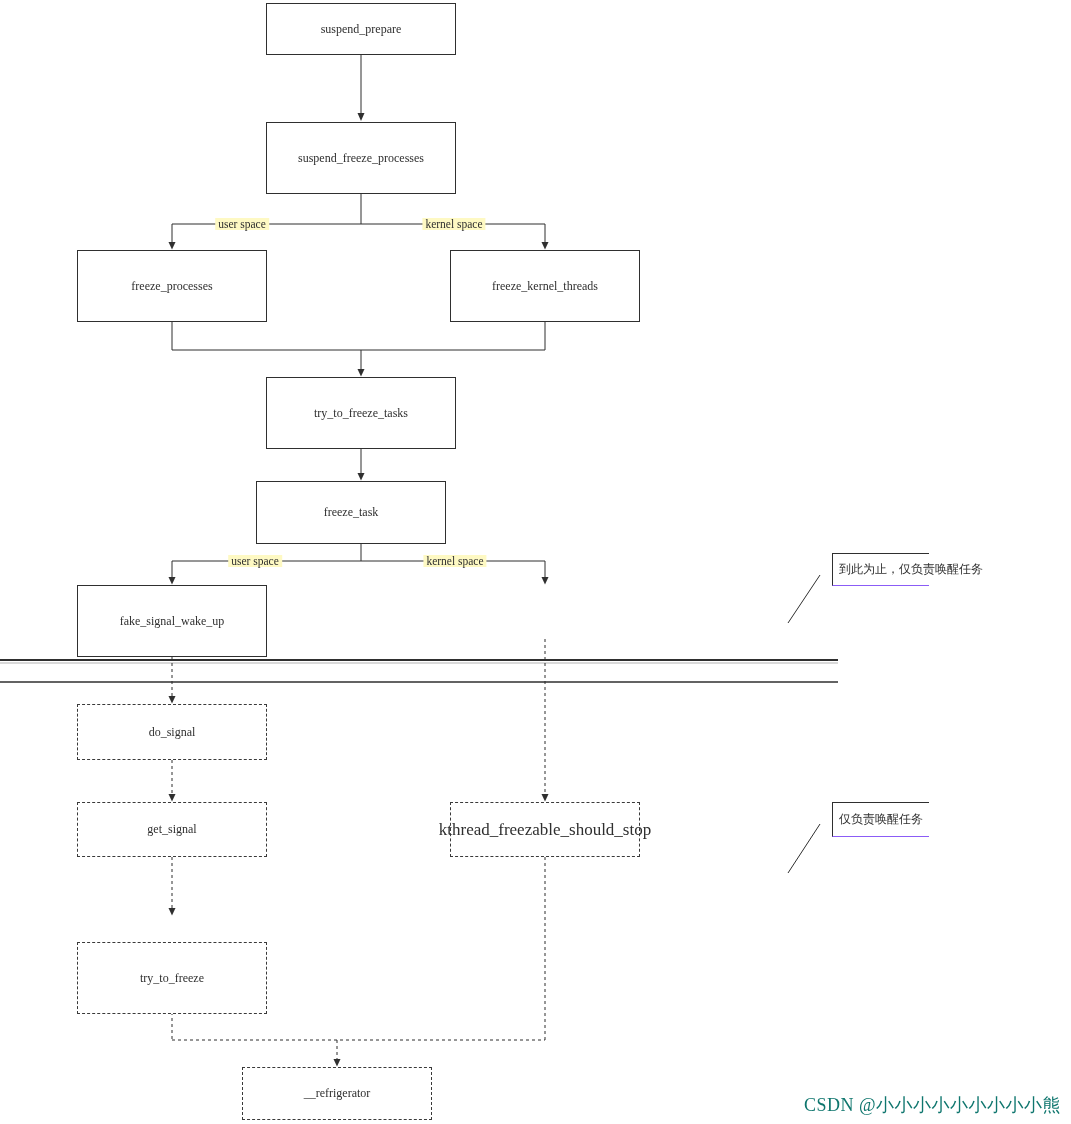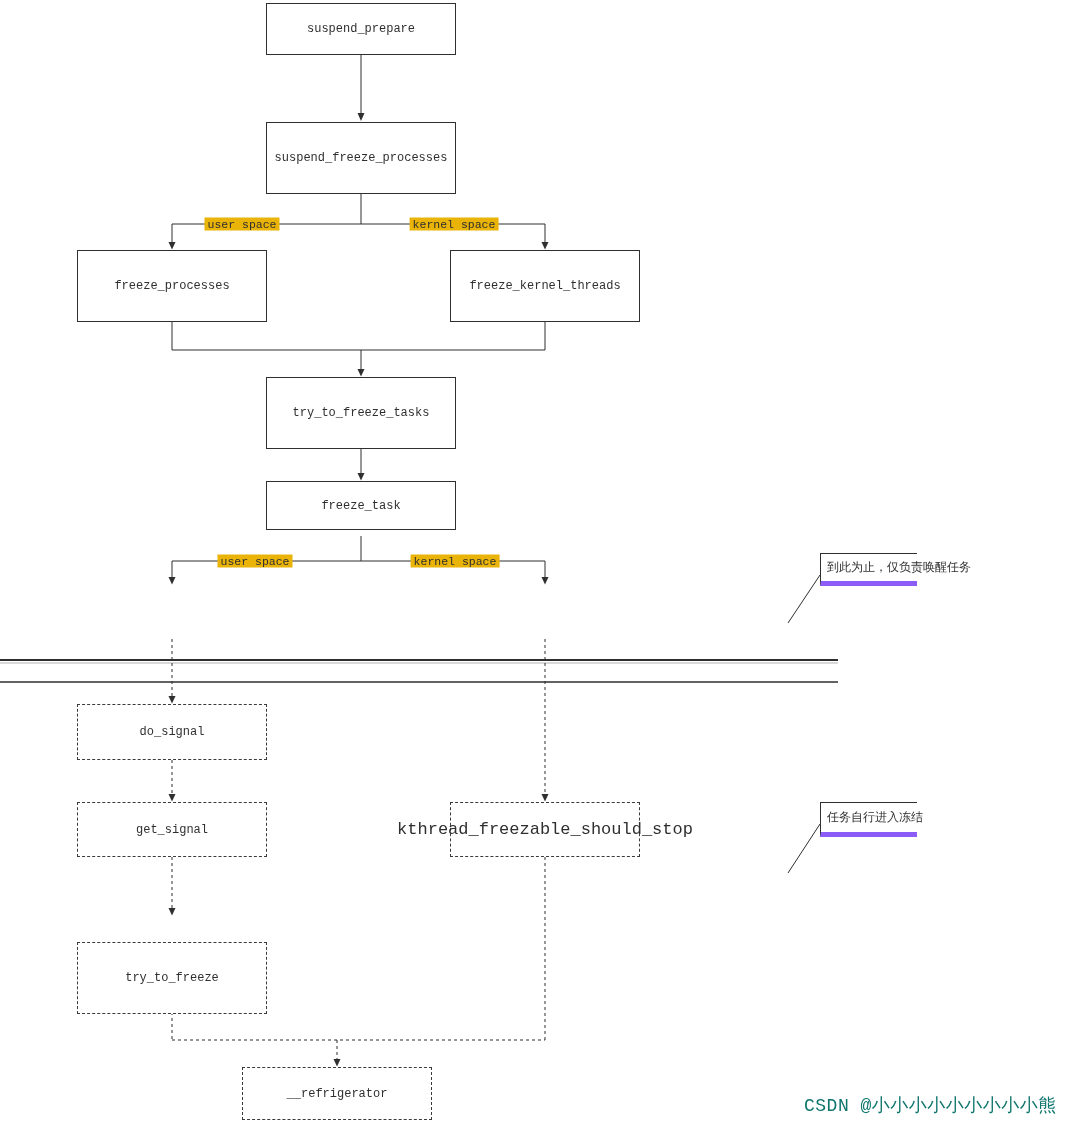--- a/index.html
+++ b/index.html
@@ -1,35 +1,35 @@
 <!DOCTYPE html>
 <html><head>
 <meta charset="utf-8">
 <style>
   html,body{margin:0;padding:0;background:#ffffff;}
   #canvas{
     position:relative;width:1071px;height:1124px;background:#ffffff;
-    font-family:Liberation Mono, monospace;overflow:hidden;
+    font-family:Liberation Serif, serif;overflow:hidden;
   }
   #wires{position:absolute;left:0;top:0;pointer-events:none;}
   .node{
     position:absolute;width:190px;height:72px;box-sizing:border-box;
     border:1px solid #2f2f2f;background:#ffffff;
     display:flex;align-items:center;justify-content:center;
     font-size:12px;color:#2f2f2f;white-space:nowrap;
   }
   .node.dashed{border:1px dashed #3a3a3a;}
   .edge-label{
     position:absolute;transform:translate(-50%,-50%);
-    background:#eab308;padding:0 3px;font-size:11.5px;color:#2f2f2f;white-space:nowrap;
+    background:#fef9c3;padding:0 3px;font-size:11.5px;color:#2f2f2f;white-space:nowrap;
   }
   .callout{
     position:absolute;box-sizing:border-box;width:97px;
-    border-top:1px solid #2f2f2f;border-left:1px solid #2f2f2f;border-bottom:5px solid #8b5cf6;
-    display:flex;align-items:center;
+    border-top:1px solid #2f2f2f;border-left:1px solid #2f2f2f;border-bottom:1px solid #8b5cf6;
+    display:flex;align-items:center;margin-left:12px;
   }
   .callout .callout-text{
     padding-left:6px;font-size:12px;color:#2f2f2f;white-space:nowrap;overflow:visible;
   }
   .watermark{
     position:absolute;left:804px;top:1093px;
     font-size:18px;letter-spacing:0.5px;color:#0f766e;white-space:nowrap;
     text-shadow:1px 1px 0 #ffffff;
   }
 </style>
@@ -119,22 +119,23 @@
   <div class="node" style="left:266px;top:3px;height:52px">suspend_prepare</div>
 
   <div class="node" style="left:266px;top:122px">suspend_freeze_processes</div>
 
   <div class="node" style="left:77px;top:250px">freeze_processes</div>
 
   <div class="node" style="left:450px;top:250px">freeze_kernel_threads</div>
 
   <div class="node" style="left:266px;top:377px">try_to_freeze_tasks</div>
 
-  <div class="node" style="left:266px;top:481px;height:49px">freeze_task</div>
+  <div class="node" style="left:256px;top:481px;height:63px">freeze_task</div>
 
+  <div class="node" style="left:77px;top:585px">fake_signal_wake_up</div>
 
 
   <div class="node dashed" style="left:77px;top:704px;height:56px">do_signal</div>
 
   <div class="node dashed" style="left:77px;top:802px;height:55px">get_signal</div>
 
   <div class="node dashed" style="left:450px;top:802px;height:55px;font-size:17px">kthread_freezable_should_stop</div>
 
   <div class="node dashed" style="left:77px;top:942px">try_to_freeze</div>
 
@@ -143,18 +144,18 @@
   <div class="edge-label" style="left:242px;top:224px">user space</div>
   <div class="edge-label" style="left:454px;top:224px">kernel space</div>
   <div class="edge-label" style="left:255px;top:561px">user space</div>
   <div class="edge-label" style="left:455px;top:561px">kernel space</div>
 
   <div class="callout" style="left:820px;top:553px;height:33px">
     <span class="callout-text">到此为止，仅负责唤醒任务</span>
   </div>
 
   <div class="callout" style="left:820px;top:802px;height:35px">
-    <span class="callout-text">任务自行进入冻结</span>
+    <span class="callout-text">仅负责唤醒任务</span>
   </div>
 
   <div class="watermark">CSDN @小小小小小小小小小熊</div>
 
 </div>
 
 </body></html>

